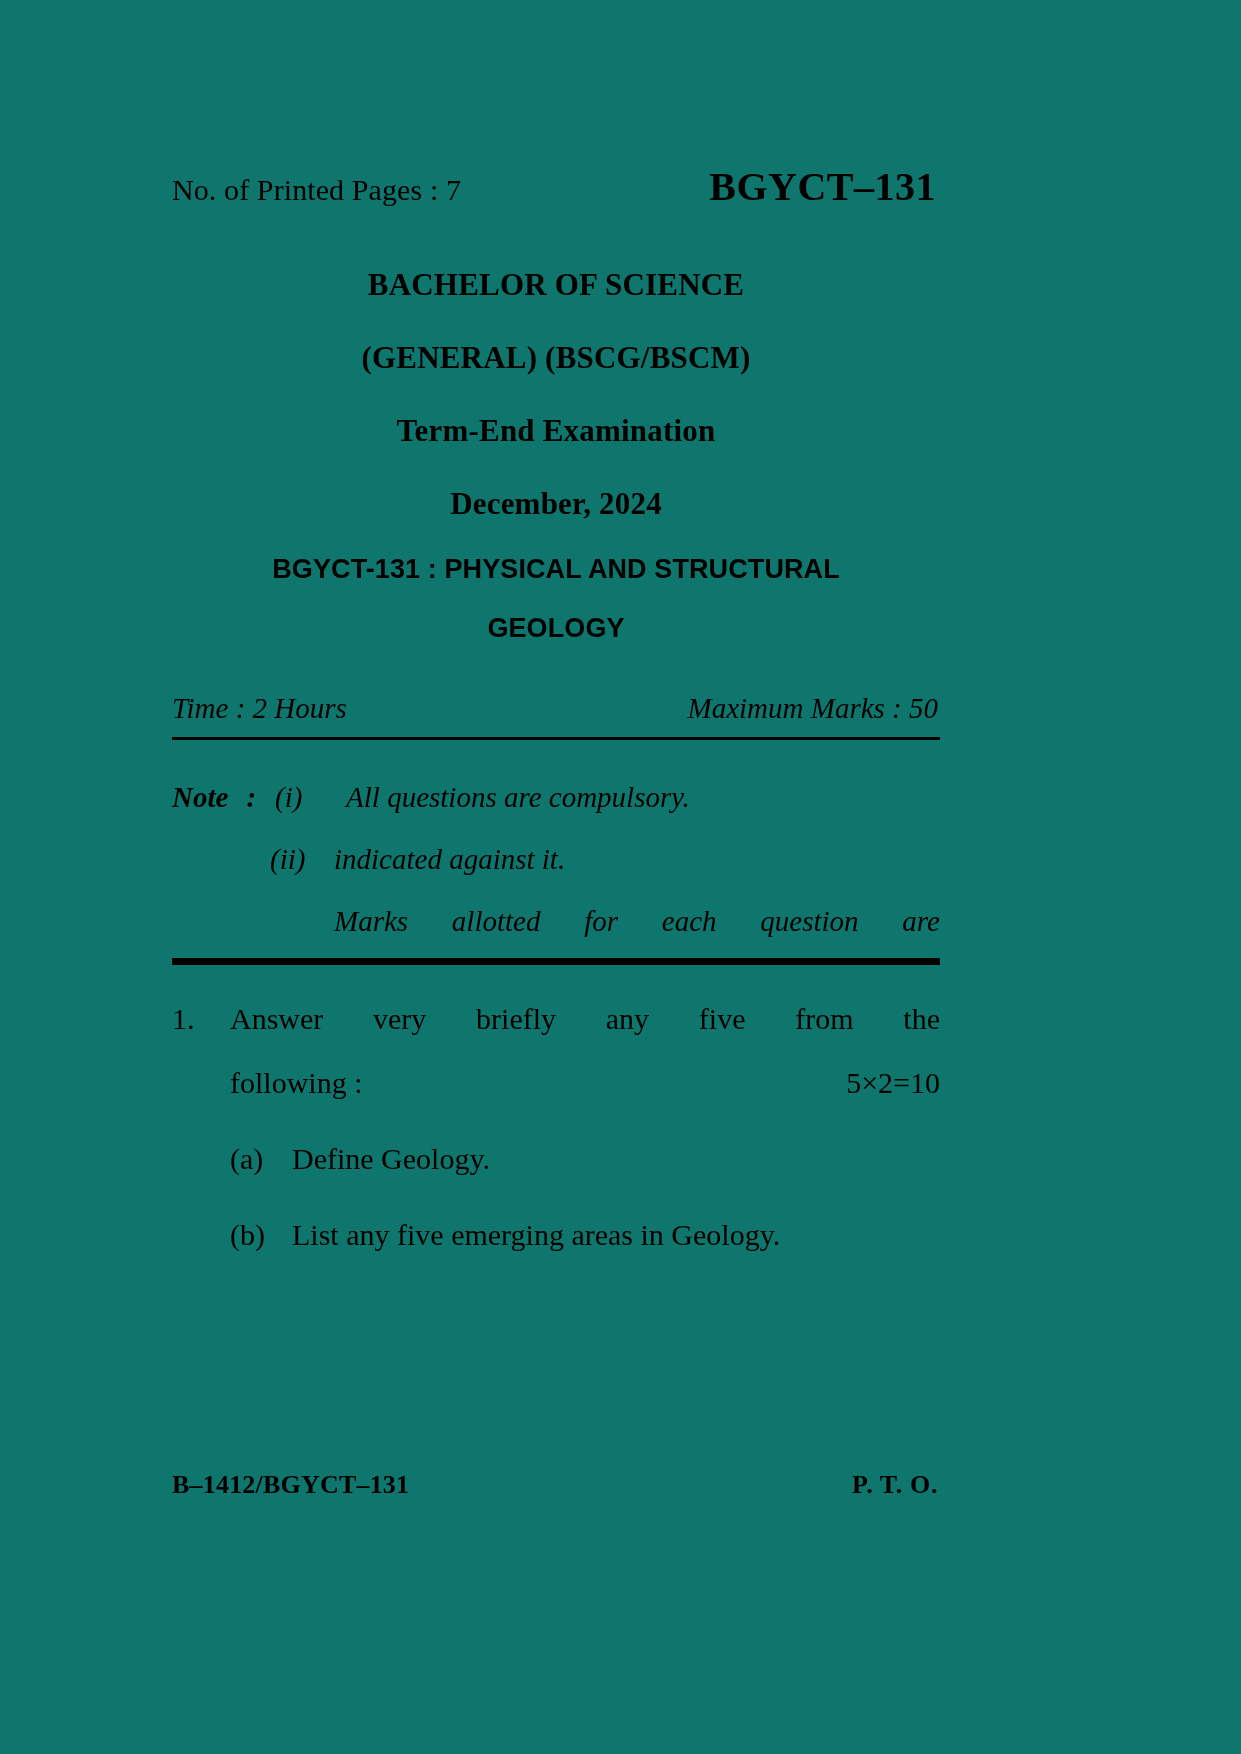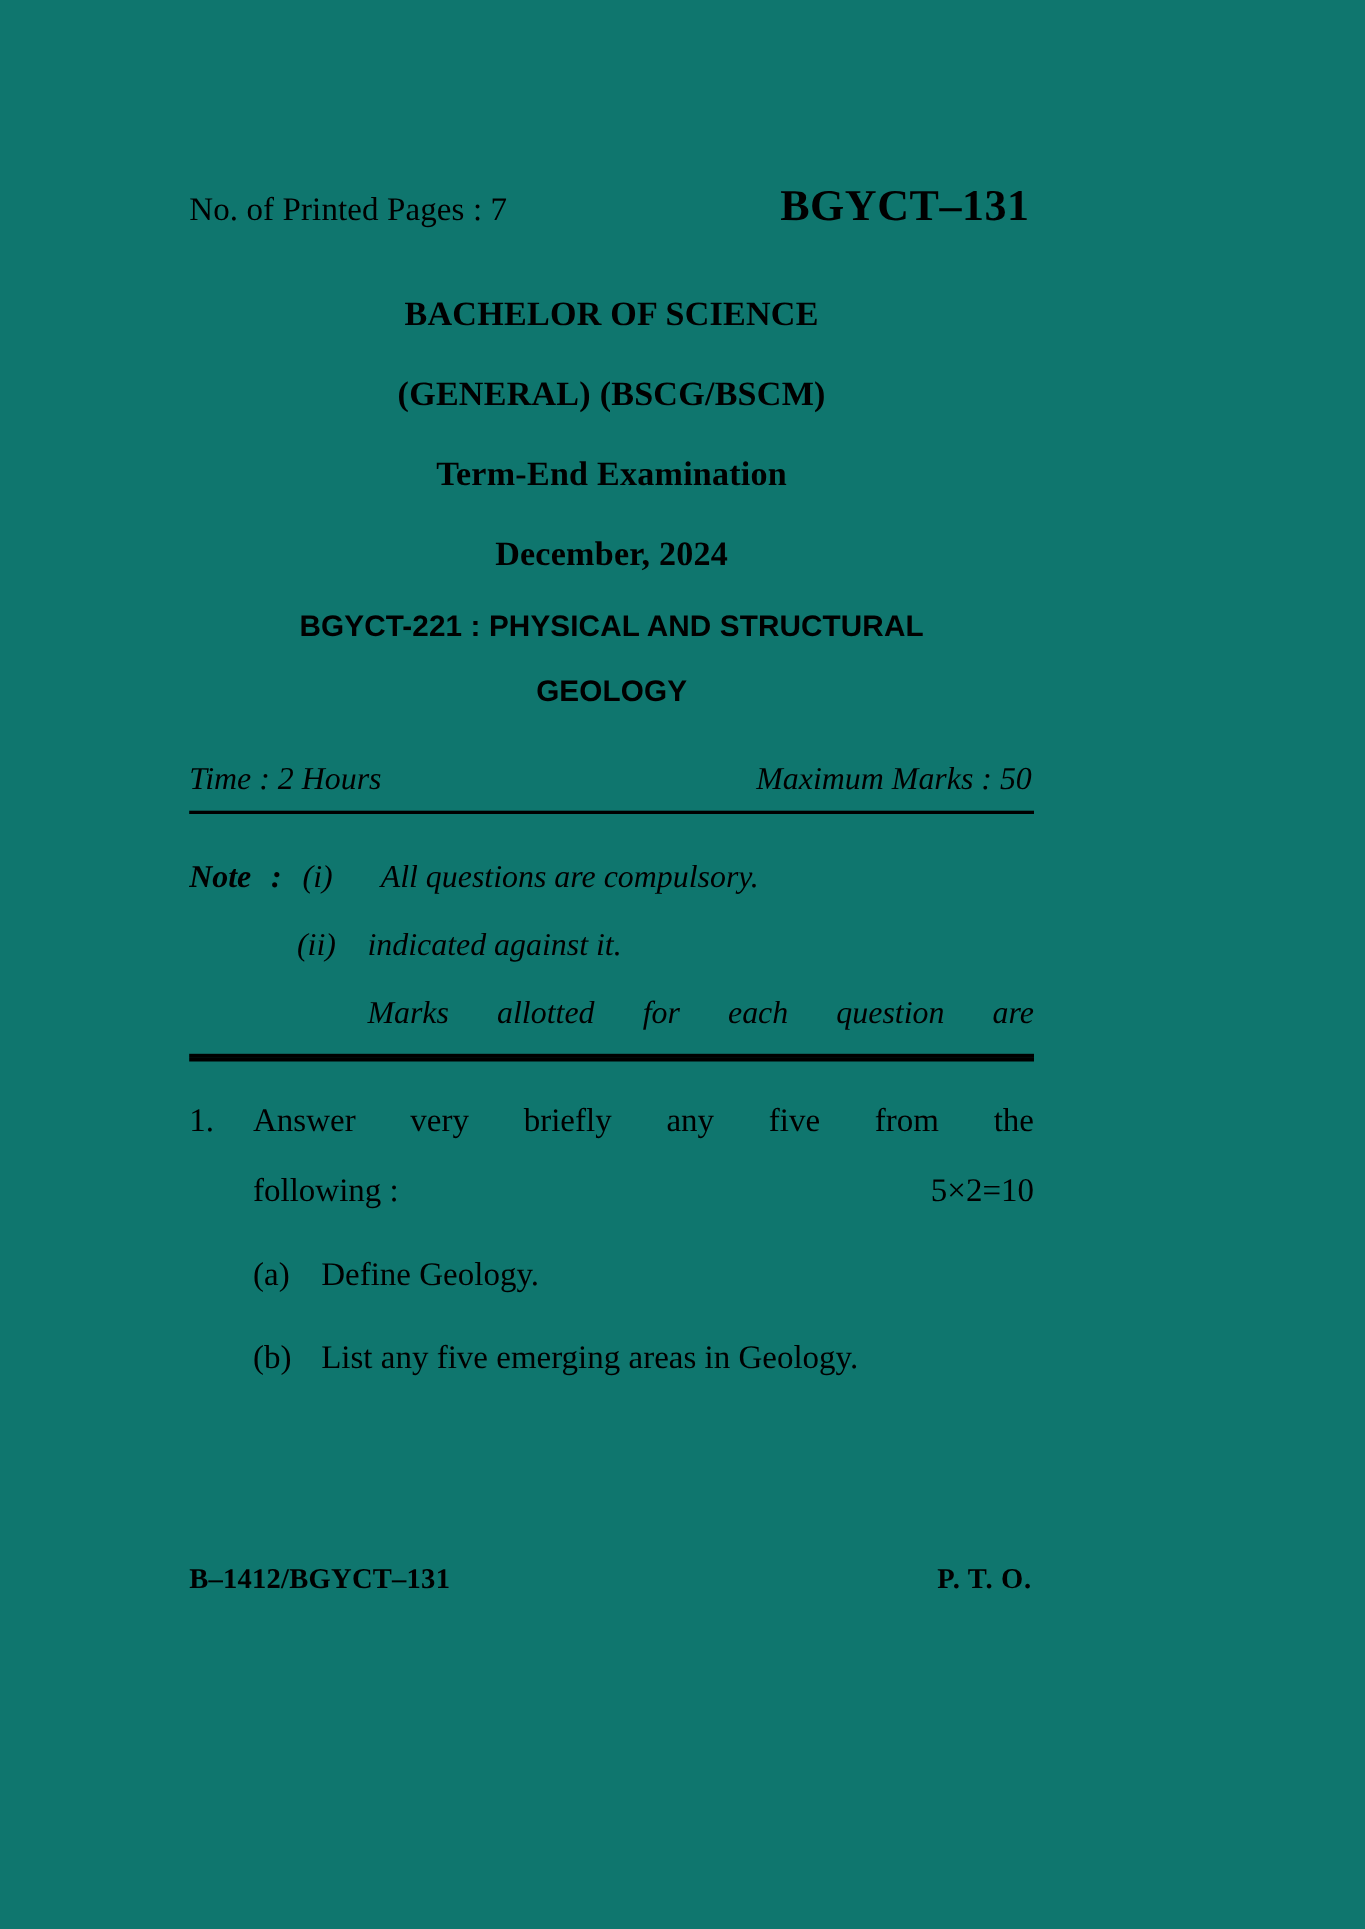--- a/index.html
+++ b/index.html
@@ -184,21 +184,21 @@
     flex: 0 0 62px;
     white-space: nowrap;
   }
   .sub-text { flex: 1; }
   .ital { }
 
   
   .footer-row {
     position: absolute;
     left: 172px;
-    top: 1421px;
+    top: 1470px;
     width: 768px;
     display: flex;
     justify-content: space-between;
     align-items: baseline;
     font-size: 26px;
     font-weight: bold;
   }
   .footer-left  { white-space: nowrap; letter-spacing: .2px; }
   .footer-right { white-space: nowrap; letter-spacing: .6px; padding-right: 2px; }
 </style>
@@ -212,21 +212,21 @@
     <div class="header-row">
       <div class="printed-pages">No. of Printed Pages : 7</div>
       <div class="course-code">BGYCT–131</div>
     </div>
 
     <div class="title-block">
       <div class="title-line">BACHELOR OF SCIENCE</div>
       <div class="title-line">(GENERAL) (BSCG/BSCM)</div>
       <div class="title-line">Term-End Examination</div>
       <div class="title-line">December, 2024</div>
-      <div class="subject-line">BGYCT-221 : PHYSICAL AND STRUCTURAL</div>
+      <div class="subject-line">BGYCT-131 : PHYSICAL AND STRUCTURAL</div>
       <div class="subject-line">GEOLOGY</div>
     </div>
 
     <div class="meta-row">
       <div class="left">Time : 2 Hours</div>
       <div class="right">Maximum Marks : 50</div>
     </div>
     <hr class="rule-single">
 
     <div class="note-block">

